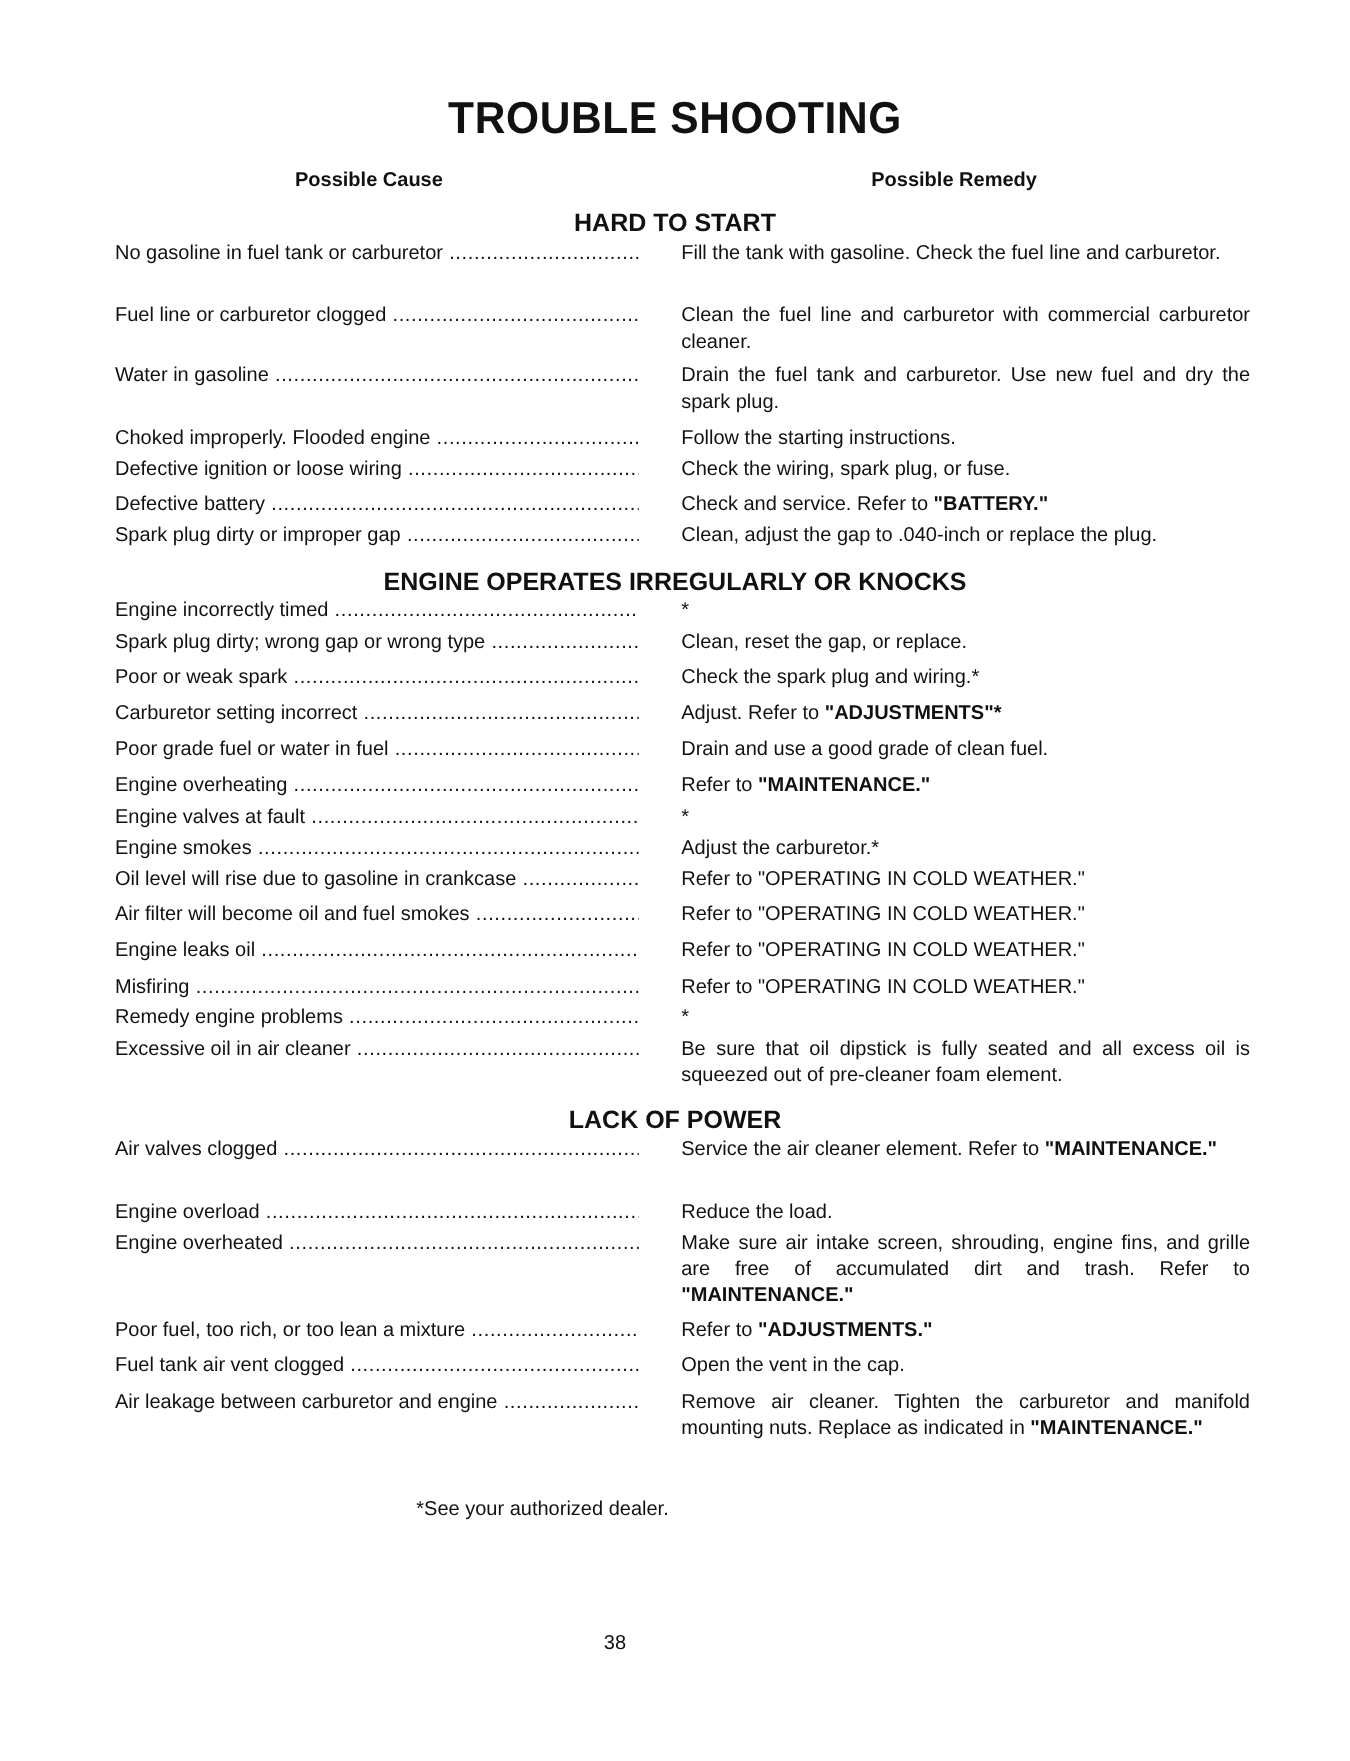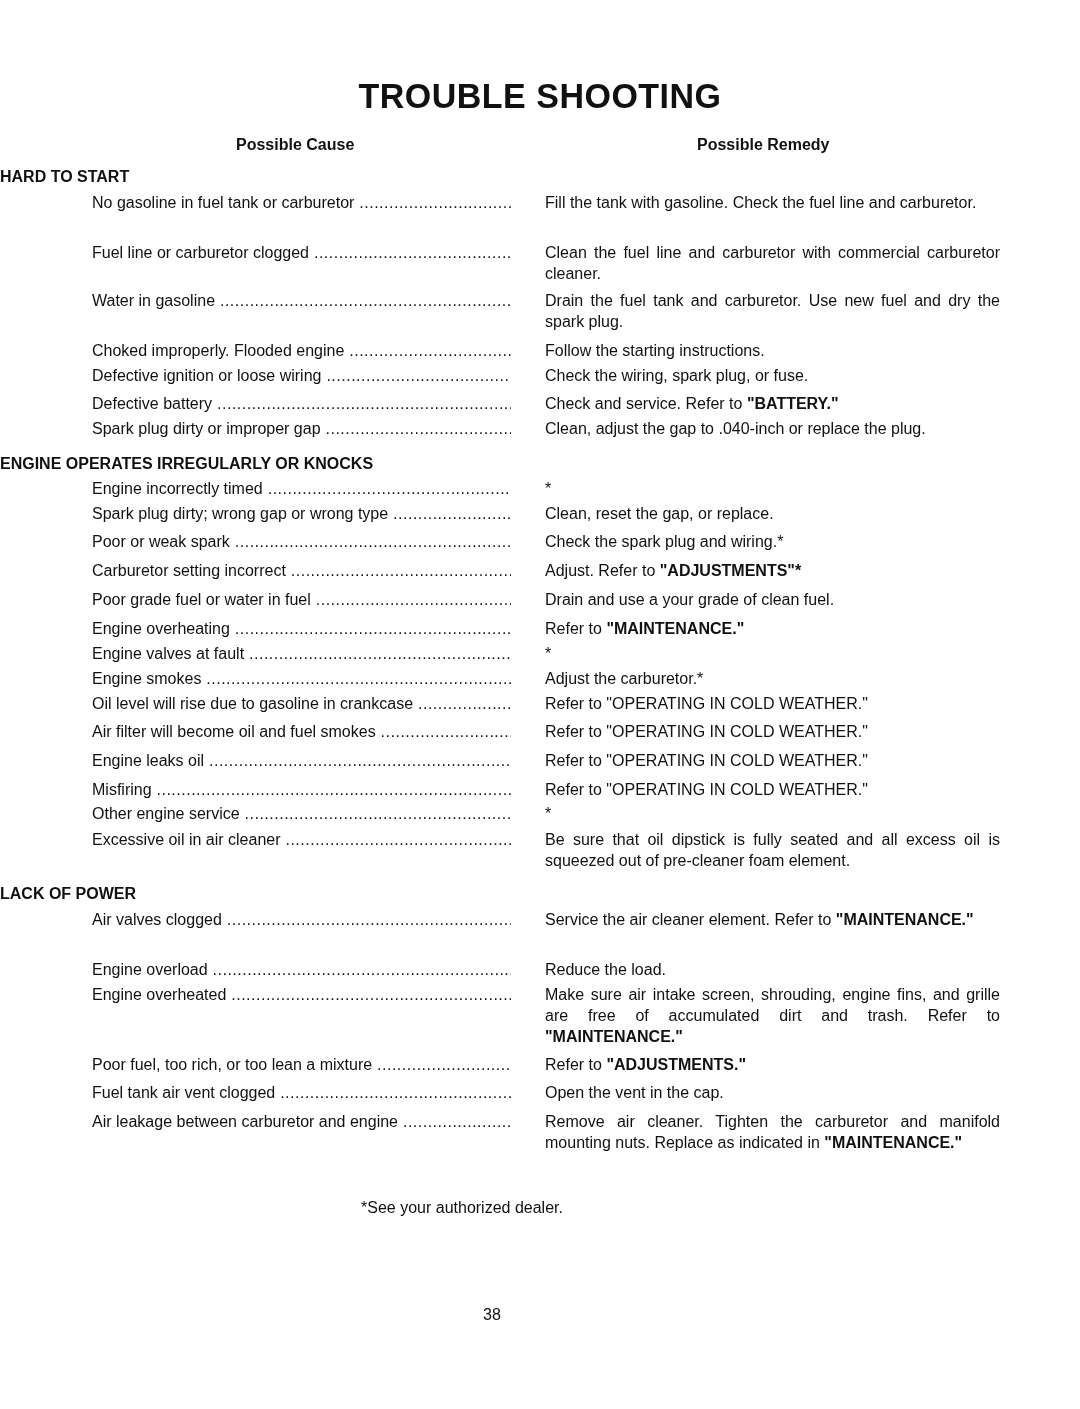--- a/index.html
+++ b/index.html
@@ -3,28 +3,28 @@
 <meta charset="utf-8">
 <style>
   html, body { margin: 0; padding: 0; background: #ffffff; }
   body { width: 1080px; height: 1409px; position: relative; overflow: hidden;
          font-family: "Liberation Sans", sans-serif; color: #111111; }
   .page-title { position: absolute; top: 76px; left: 0; width: 1080px; text-align: center;
                 font-size: 34px; font-weight: bold; letter-spacing: 0.5px; transform: scaleY(1.05); }
   .col-head { position: absolute; top: 136px; font-size: 16px; font-weight: bold; }
   .col-head.cause { left: 236px; }
   .col-head.remedy { left: 697px; }
-  .section-head { position: absolute; left: 0; width: 1080px; 
-                  font-size: 16px; font-weight: bold; }
+  .section-head { position: absolute; left: 0; width: 1080px; text-align: center;
+                  font-size: 20px; font-weight: bold; }
   .row { position: absolute; left: 92px; width: 910px; font-size: 16px; line-height: 21px; }
   .cause-cell { position: absolute; left: 0; top: 0; width: 419px; white-space: nowrap; overflow: hidden; }
   .cause-cell::after { content: " ............................................................................................................................"; letter-spacing: 0.5px; }
   .remedy-cell { position: absolute; left: 453px; top: 0; width: 455px; text-align: justify; }
   .remedy-cell b { font-weight: bold; }
-  .footnote { position: absolute; top: 1199px; left: 0; width: 868px; text-align: center; font-size: 16px; padding-left: 28px; }
+  .footnote { position: absolute; top: 1199px; left: 0; width: 868px; text-align: center; font-size: 16px; }
   .page-number { position: absolute; top: 1306px; left: 0; width: 984px; text-align: center; font-size: 16px; }
 </style>
 </head>
 <body>
 
 <div class="page-title">TROUBLE SHOOTING</div>
 <div class="col-head cause">Possible Cause</div>
 <div class="col-head remedy">Possible Remedy</div>
 
 <div class="section-head" style="top:168px">HARD TO START</div>
@@ -69,21 +69,21 @@
 <div class="row" style="top:531px">
   <span class="cause-cell">Poor or weak spark</span>
   <span class="remedy-cell">Check the spark plug and wiring.*</span>
 </div>
 <div class="row" style="top:560px">
   <span class="cause-cell">Carburetor setting incorrect</span>
   <span class="remedy-cell"><span>Adjust.  Refer to</span> <b>"ADJUSTMENTS"*</b></span>
 </div>
 <div class="row" style="top:589px">
   <span class="cause-cell">Poor grade fuel or water in fuel</span>
-  <span class="remedy-cell">Drain and use a your grade of clean fuel.</span>
+  <span class="remedy-cell">Drain and use a good grade of clean fuel.</span>
 </div>
 <div class="row" style="top:618px">
   <span class="cause-cell">Engine overheating</span>
   <span class="remedy-cell"><span>Refer to</span> <b>"MAINTENANCE."</b></span>
 </div>
 <div class="row" style="top:643px">
   <span class="cause-cell">Engine valves at fault</span>
   <span class="remedy-cell">*</span>
 </div>
 <div class="row" style="top:668px">
@@ -100,21 +100,21 @@
 </div>
 <div class="row" style="top:750px">
   <span class="cause-cell">Engine leaks oil</span>
   <span class="remedy-cell">Refer to "OPERATING IN COLD WEATHER."</span>
 </div>
 <div class="row" style="top:779px">
   <span class="cause-cell">Misfiring</span>
   <span class="remedy-cell">Refer to "OPERATING IN COLD WEATHER."</span>
 </div>
 <div class="row" style="top:803px">
-  <span class="cause-cell">Other engine service</span>
+  <span class="cause-cell">Remedy engine problems</span>
   <span class="remedy-cell">*</span>
 </div>
 <div class="row" style="top:829px">
   <span class="cause-cell">Excessive oil in air cleaner</span>
   <span class="remedy-cell">Be sure that oil dipstick is fully seated and all excess oil is squeezed out of pre-cleaner foam element.</span>
 </div>
 
 <div class="section-head" style="top:885px">LACK OF POWER</div>
 <div class="row" style="top:909px">
   <span class="cause-cell">Air valves clogged</span>

